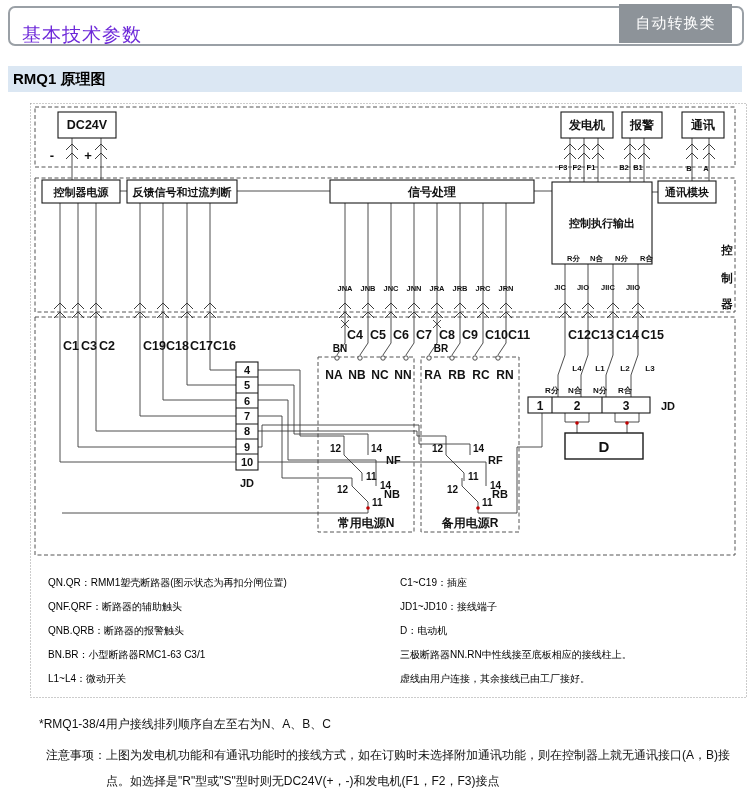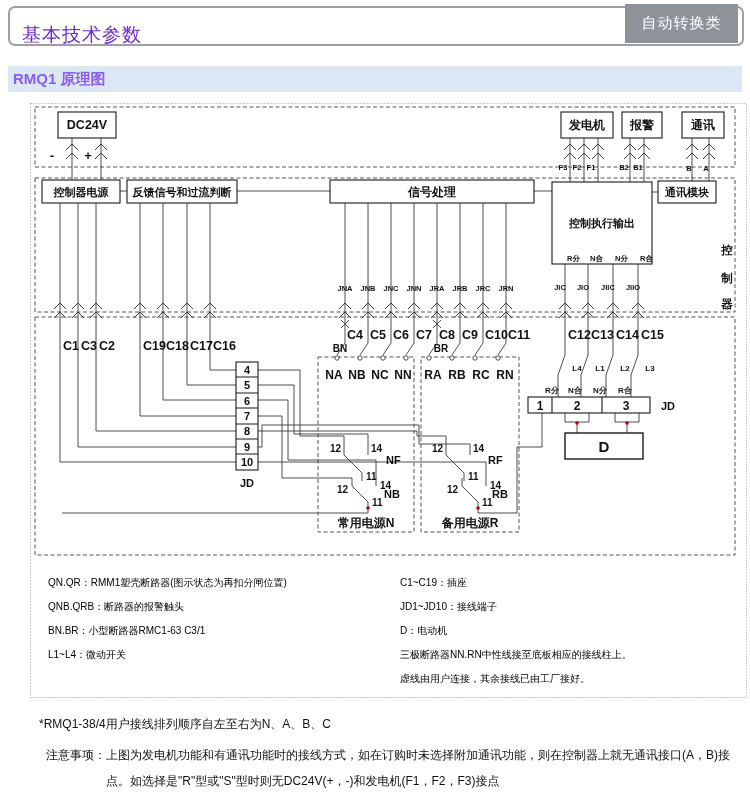--- a/index.html
+++ b/index.html
@@ -2,25 +2,25 @@
 <html><head>
 <meta charset="utf-8">
 <style>
   html,body{margin:0;padding:0;}
   body{width:750px;height:796px;position:relative;background:#fff;
        font-family:"Liberation Sans","DejaVu Sans",sans-serif;overflow:hidden;}
   .hdr-box{position:absolute;left:8px;top:6px;width:732px;height:36px;
            border:2px solid #9aa0a6;border-radius:7px;background:#fff;}
   .hdr-title{position:absolute;left:22px;top:22px;font-size:19px;font-weight:400;
              color:#6d28d9;letter-spacing:1px;}
-  .hdr-tab{position:absolute;right:12px;top:4px;width:113px;height:39px;background:#8d9399;
+  .hdr-tab{position:absolute;right:18px;top:4px;width:113px;height:39px;background:#8d9399;
            color:#fff;font-size:15px;display:flex;align-items:center;justify-content:center;
            letter-spacing:1px;}
   .sec-bar{position:absolute;left:8px;top:66px;width:734px;height:26px;background:#dbe7f3;}
-  .sec-title{position:absolute;left:13px;top:70px;font-size:15px;font-weight:700;color:#8b5cf6;}
+  .sec-title{position:absolute;left:13px;top:70px;font-size:15px;font-weight:700;color:#000000;}
   #schematic{position:absolute;left:0;top:0;}
   .legend{position:absolute;top:571px;font-size:10px;color:#000;line-height:24px;white-space:nowrap;}
   .legend-left{left:48px;}
   .legend-right{left:400px;}
   .note1{position:absolute;left:39px;top:716px;font-size:12px;color:#111;}
   .note2{position:absolute;left:46px;top:742px;width:700px;display:flex;font-size:12px;color:#111;line-height:26px;}
   .note2-label{flex:0 0 auto;}
   .note2-body{width:632px;}
   svg text{fill:#111;}
 </style>
@@ -286,20 +286,21 @@
     <text x="488" y="464" text-anchor="start" font-size="11" font-weight="700">RF</text>
     <text x="458" y="493" text-anchor="end">12</text>
     <text x="490" y="489" text-anchor="start">14</text>
     <text x="482" y="506" text-anchor="start">11</text>
     <text x="492" y="498" text-anchor="start" font-size="11" font-weight="700">RB</text>
   </g>
 </svg>
 
 <div class="legend legend-left">
   <div>QN.QR：RMM1塑壳断路器(图示状态为再扣分闸位置)</div>
+  <div>QNF.QRF：断路器的辅助触头</div>
   <div>QNB.QRB：断路器的报警触头</div>
   <div>BN.BR：小型断路器RMC1-63 C3/1</div>
   <div>L1~L4：微动开关</div>
 </div>
 <div class="legend legend-right">
   <div>C1~C19：插座</div>
   <div>JD1~JD10：接线端子</div>
   <div>D：电动机</div>
   <div>三极断路器NN.RN中性线接至底板相应的接线柱上。</div>
   <div>虚线由用户连接，其余接线已由工厂接好。</div>

